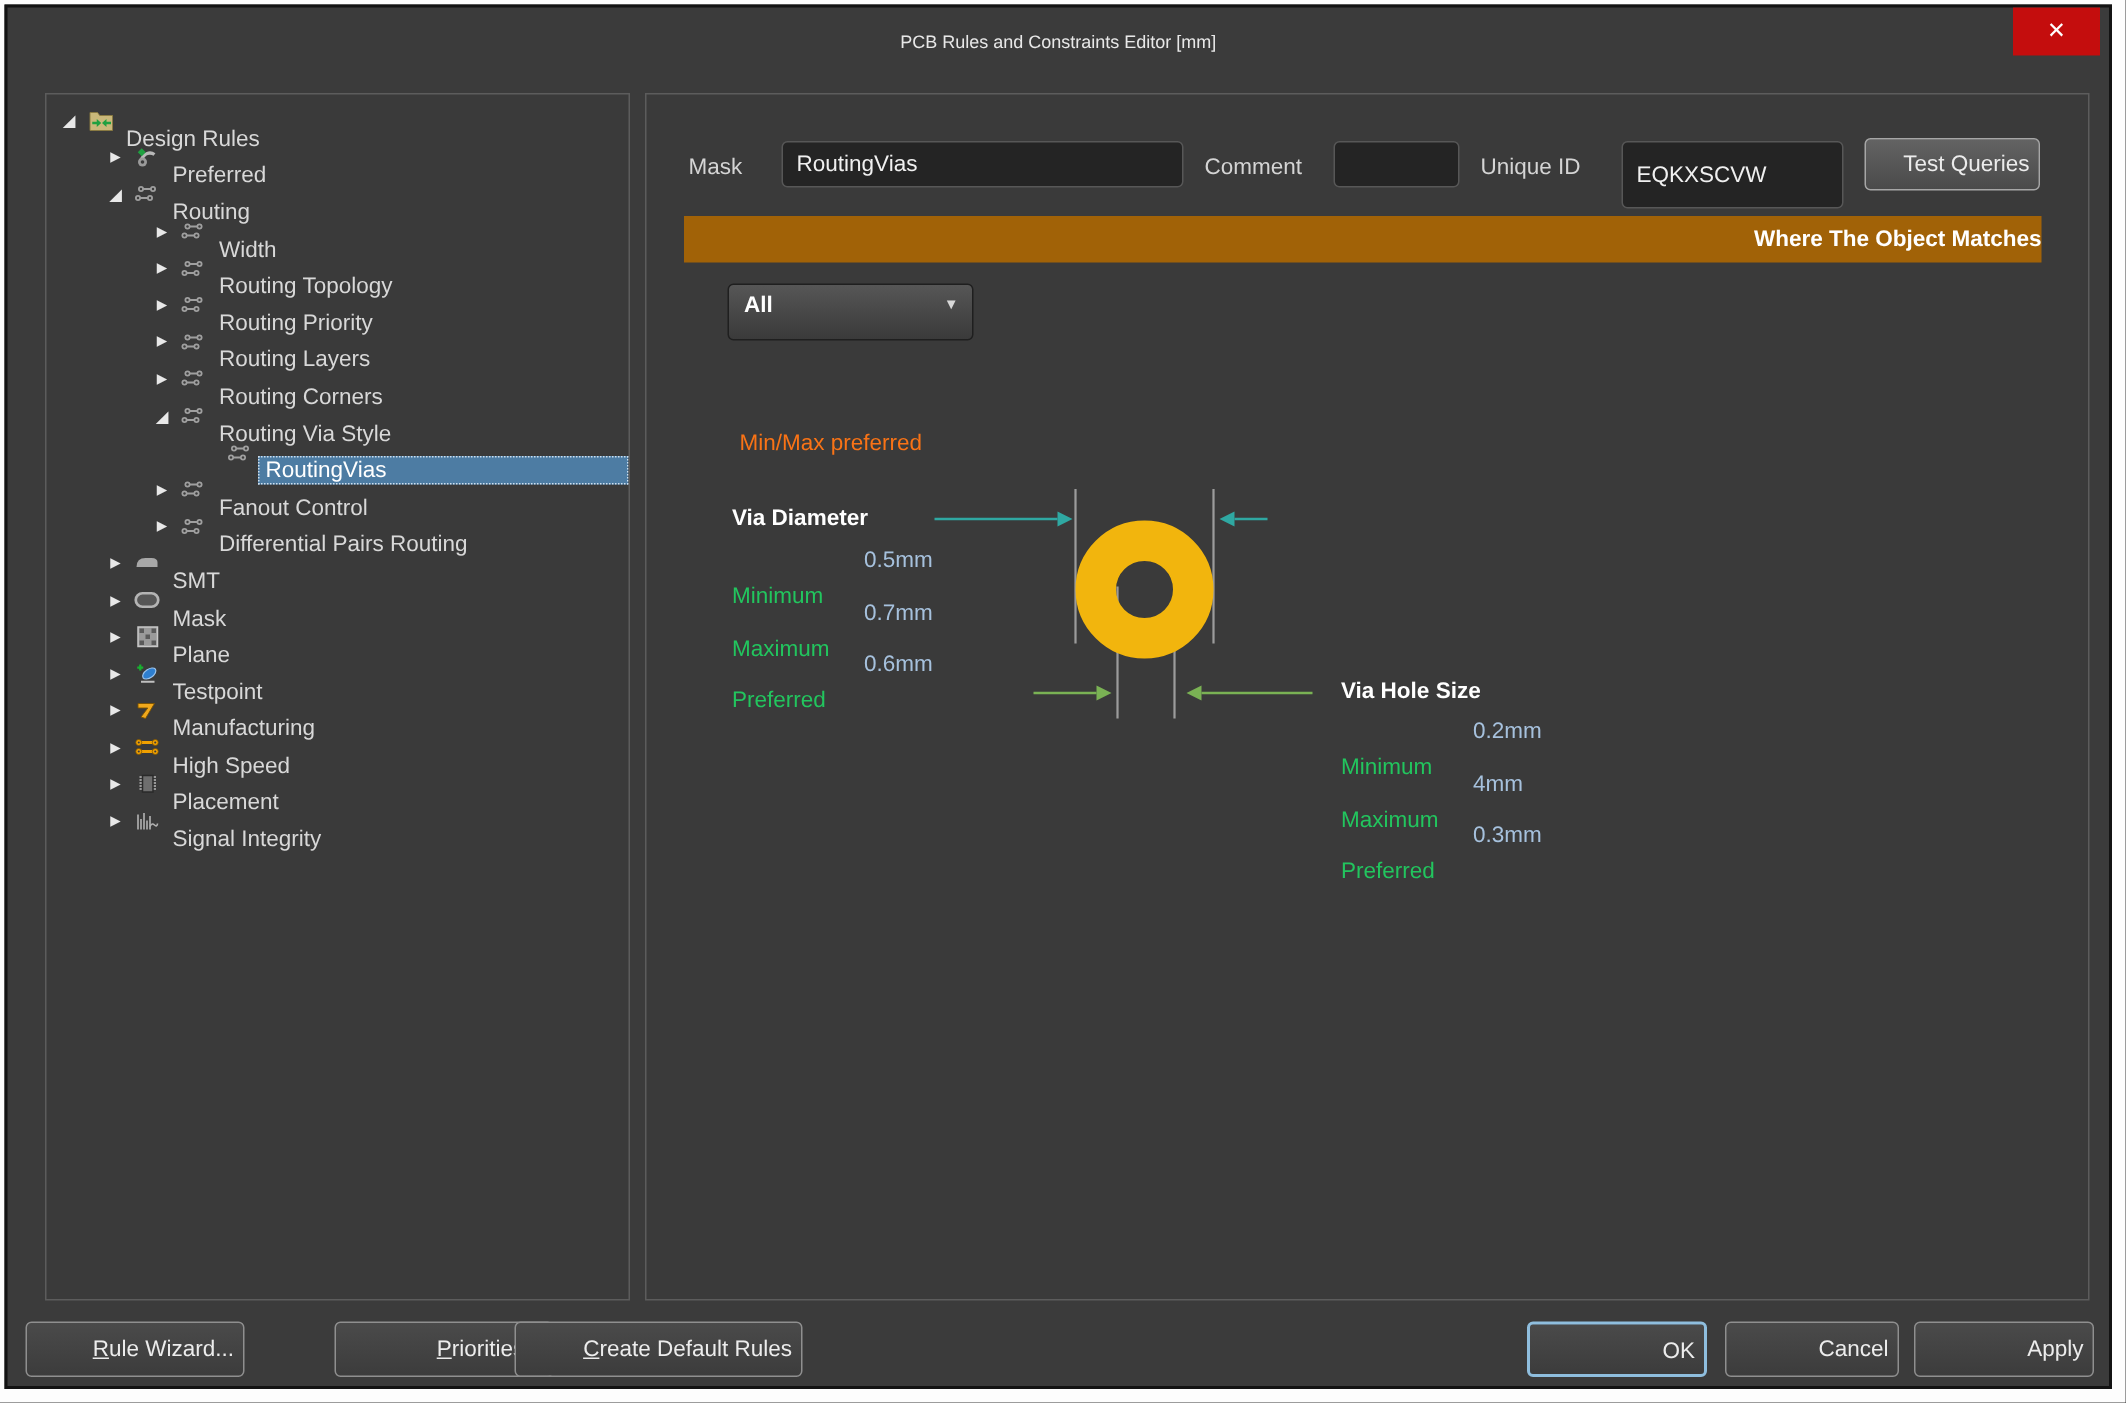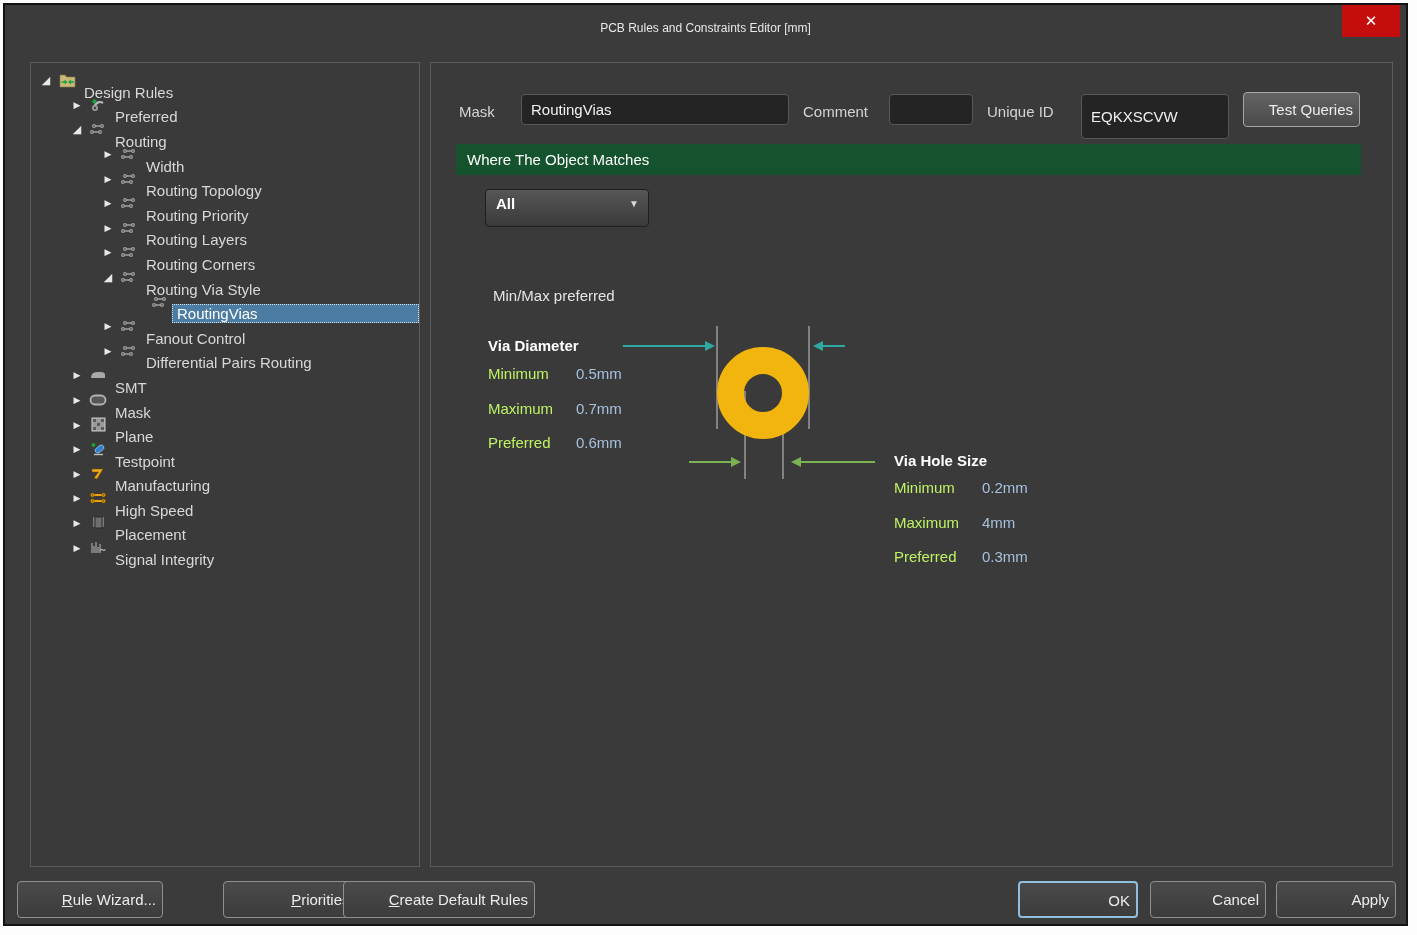--- a/index.html
+++ b/index.html
@@ -32,32 +32,32 @@
   .field{position:absolute;background:#242424;border:1px solid #575757;border-radius:4px;
          box-sizing:border-box;color:#f0f0f0;font-size:15px;padding:0 9px;
          font-family:"Liberation Sans","DejaVu Sans",sans-serif;outline:none;}
   .btn{position:absolute;background:linear-gradient(#4a4a4a,#3c3c3c);border:1px solid #8f8f8f;
        border-radius:4px;color:#ececec;font-size:15px;text-align:right;cursor:pointer;
        box-sizing:border-box;font-family:"Liberation Sans","DejaVu Sans",sans-serif;}
   .btn.light{background:linear-gradient(#636363,#4a4a4a);border-color:#a6a6a6;}
   .btn.primary{border:2px solid #8fbede;}
   .accel::first-letter{text-decoration:underline;}
   
-  .sec-header{position:absolute;left:25px;width:905px;height:31px;background:#14532d;
-              color:#ffffff;font-weight:normal;font-size:15px;line-height:31px;padding-left:11px;
-              box-sizing:border-box;}
+  .sec-header{position:absolute;left:25px;width:905px;height:31px;background:#a16207;
+              color:#ffffff;font-weight:bold;font-size:15px;line-height:31px;padding-left:11px;
+              box-sizing:border-box;text-align:right;}
   .dropdown{position:absolute;background:linear-gradient(#565656,#3a3a3a);border:1px solid #1f1f1f;
             border-radius:4px;box-sizing:border-box;cursor:pointer;}
   .dropdown .dval{position:absolute;left:10px;top:0;line-height:27px;color:#fff;font-size:15px;font-weight:bold;}
   .dropdown .caret{position:absolute;right:9px;top:0;line-height:27px;color:#d8d8d8;font-size:10px;}
-  .mode-label{position:absolute;color:#e5e5e5;font-size:15px;}
+  .mode-label{position:absolute;color:#f97316;font-size:15px;}
   .c-title{position:absolute;color:#fff;font-weight:bold;font-size:15px;}
   .c-rows{position:absolute;}
   .c-row{height:20px;margin-bottom:14.5px;display:flex;font-size:15px;}
-  .c-row .cl{color:#bef264;width:88px;}
+  .c-row .cl{color:#22c55e;width:88px;margin-top:24px;}
   .c-row .cv{color:#a6c1dd;}
   .footer-btn{top:876px;height:37px;line-height:33px;}
 </style>
 </head>
 <body>
 
 <div class="dialog">
 
   <div class="titlebar">
     <div class="title">PCB Rules and Constraints Editor [mm]</div>

